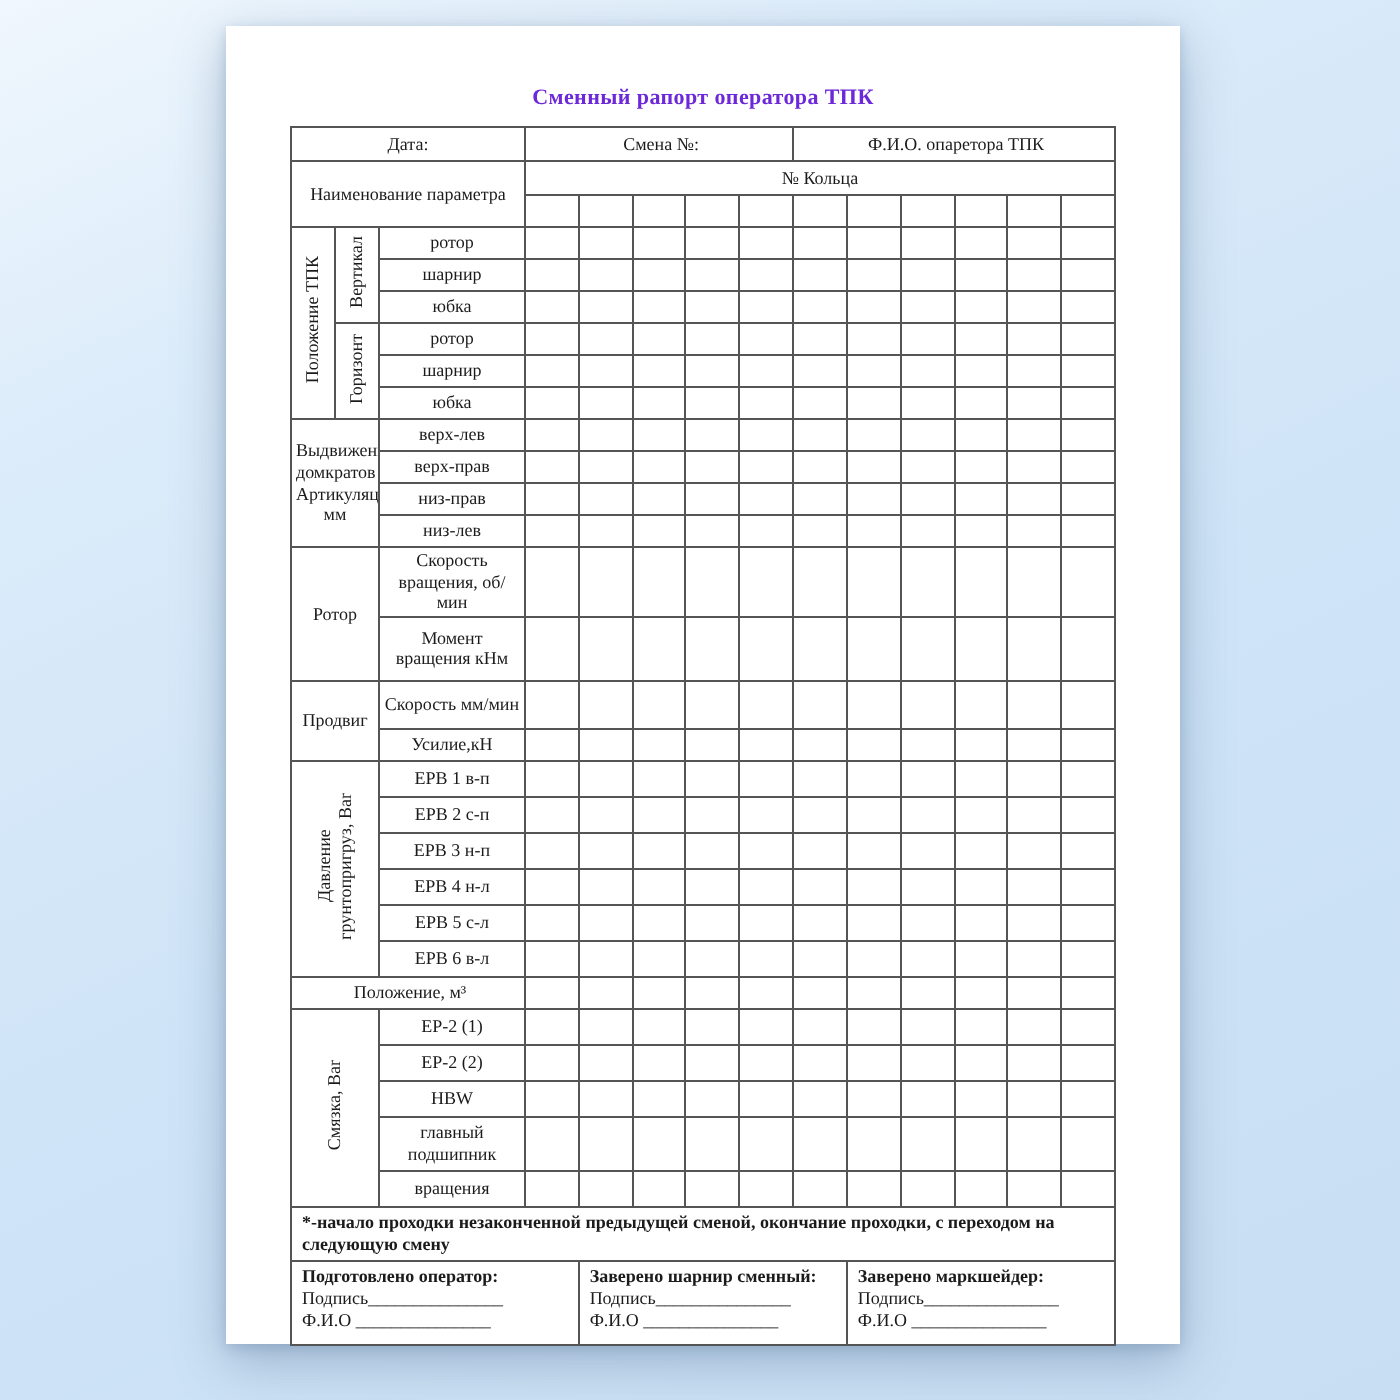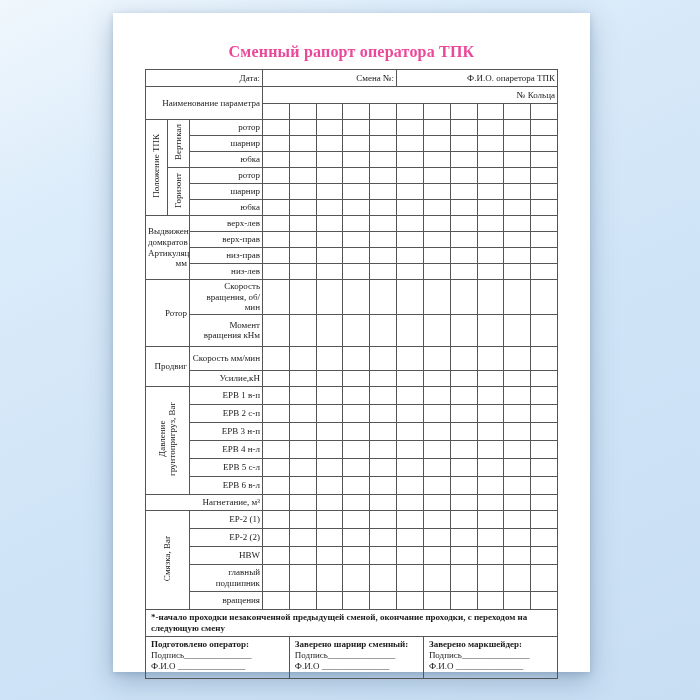--- a/index.html
+++ b/index.html
@@ -5,25 +5,25 @@
   html,body{margin:0;padding:0}
   body{
     width:700px;height:700px;position:relative;overflow:hidden;
     background:linear-gradient(155deg,#f0f7fd 0%,#dcecfa 22%,#cfe4f7 55%,#c8def3 100%);
     font-family:"Liberation Serif","DejaVu Serif",serif;
   }
   .page{
     position:absolute;left:113px;top:13px;width:477px;height:659px;background:#ffffff;
     box-shadow:0 9px 24px rgba(95,125,158,.45),0 2px 6px rgba(95,125,158,.3);
   }
-  .title{margin:30px 0 8px 0;text-align:center;font-weight:bold;font-size:16px;color:#ec4899;letter-spacing:.2px;}
+  .title{margin:30px 0 8px 0;text-align:center;font-weight:bold;font-size:11px;color:#6d28d9;letter-spacing:.2px;}
   table.form{border-collapse:collapse;table-layout:fixed;width:413px;height:588px;margin:0 auto;border:1.5px solid #3e3e3e;}
   td{border:1px solid #555;font-size:9px;line-height:1.18;color:#1b1b1b;padding:1px 2px;vertical-align:middle;overflow:hidden;font-family:"Liberation Serif","DejaVu Serif",serif;}
-  .c{text-align:right}
-  .l{text-align:right;padding-left:4px}
+  .c{text-align:center}
+  .l{text-align:center;padding-left:4px}
   .v{text-align:center;padding:0}
   .rot{writing-mode:vertical-rl;transform:rotate(180deg);display:inline-block;font-size:9px;line-height:1.15;}
   .vwrap{height:76px;}
   .rh17{height:17px}.rh16{height:16px}.rh18{height:18px}.rh24{height:24px}
   .rh32{height:32px}.rh26{height:26px}.rh27{height:27px}.rh42{height:42px}
   .fn{font-weight:bold;text-align:left;padding:2px 5px;line-height:1.25;font-family:Liberation Serif, serif;}
   .sig{vertical-align:top;padding:2px 5px;}
   .sigt{font-weight:bold;font-size:9px;white-space:nowrap;}
   .sigl{font-size:9px;margin-top:0;white-space:nowrap;}
 </style>
@@ -361,21 +361,21 @@
           <td></td>
           <td></td>
           <td></td>
           <td></td>
           <td></td>
           <td></td>
           <td></td>
         </tr>
 
     <tr class="rh16">
-      <td colspan="3" class="l">Нагнетание, м³</td>
+      <td colspan="3" class="l">Положение, м³</td>
     <td></td>
           <td></td>
           <td></td>
           <td></td>
           <td></td>
           <td></td>
           <td></td>
           <td></td>
           <td></td>
           <td></td>

